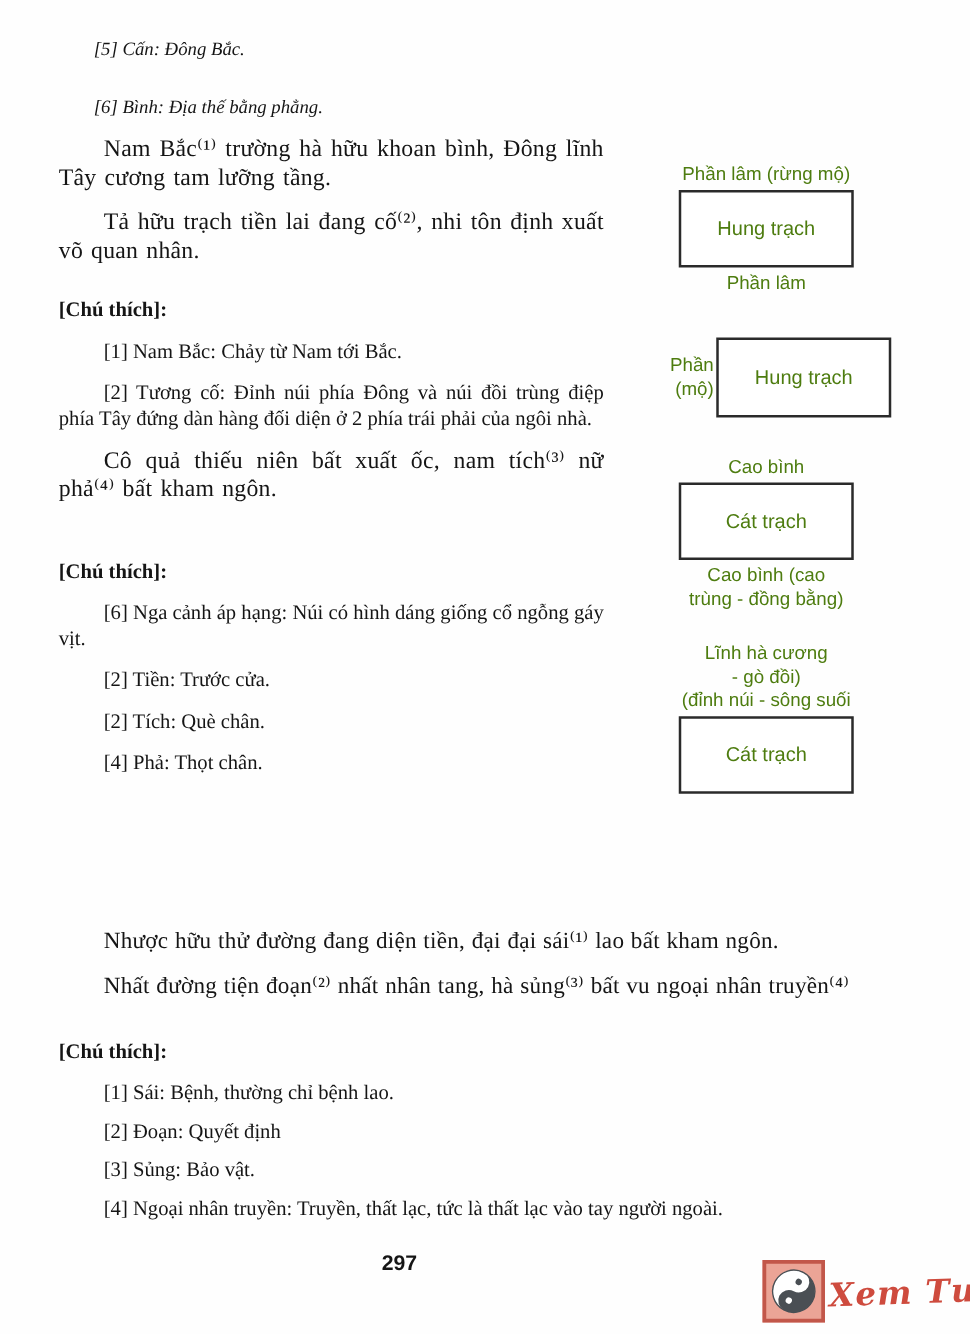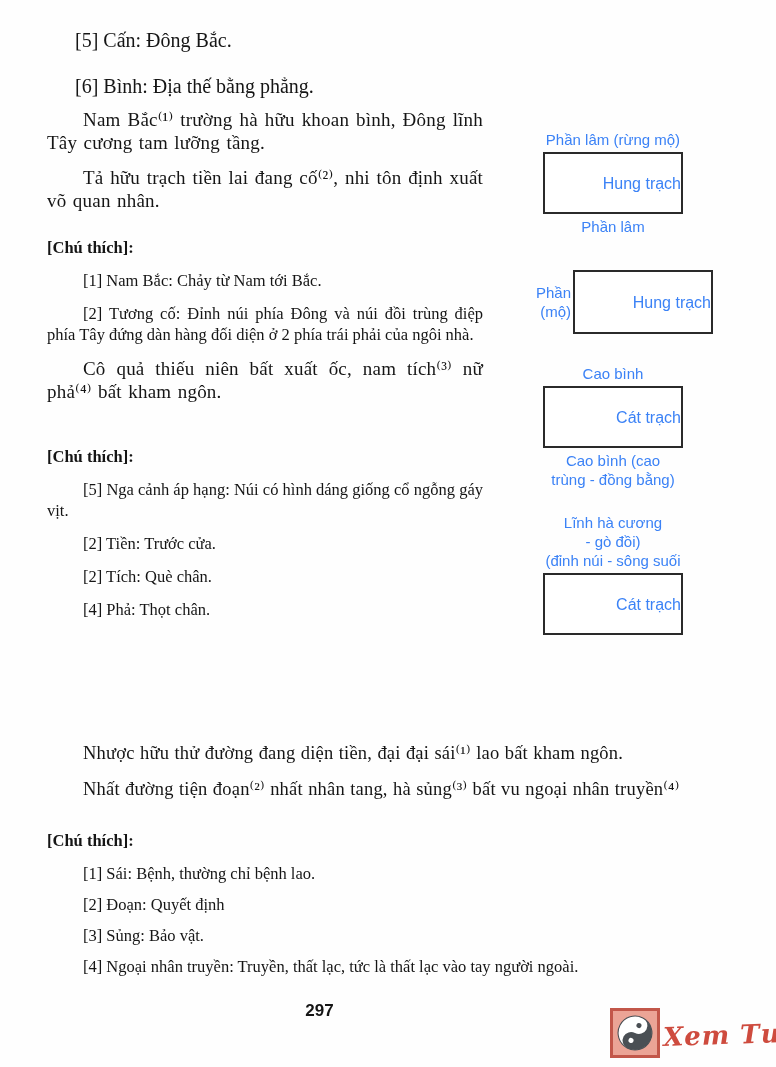--- a/index.html
+++ b/index.html
@@ -5,50 +5,50 @@
   html,body{margin:0;padding:0;background:#ffffff;}
   .page{
     position:relative;
     width:776px;height:1067px;
     background:#fefefe;
     overflow:hidden;
     font-family:"Liberation Serif","DejaVu Serif",serif;
     color:#151515;
   }
   
-  .top-notes{position:absolute;left:75px;top:30px;width:420px;font-size:20px;line-height:20px;}
+  .top-notes{position:absolute;left:75px;top:30px;width:420px;font-size:15px;line-height:20px;font-style:italic;}
   .top-notes .note{margin:0 0 26px 0;}
   
   .col-left{position:absolute;left:47px;top:108px;width:436px;}
   .verse{
     font-size:19px;line-height:23px;
     text-align:justify;text-indent:36px;
     margin:0 0 12px 0;letter-spacing:.2px;word-spacing:1.5px;
   }
   .notes-header{font-weight:bold;font-size:16.5px;margin:26px 0 12px 0;}
   .note-item{
     font-size:16.5px;line-height:21px;
     text-align:justify;text-indent:36px;
     margin:0 0 12px 0;
   }
   .verse-block2{margin-top:26px;}
   .notes-header.gap2{margin-top:44px;}
   
   .col-right{
     position:absolute;left:482px;top:130px;width:262px;
     font-family:"Liberation Sans","DejaVu Sans",sans-serif;
-    font-size:15px;line-height:19px;color:#3b82f6;
+    font-size:15px;line-height:19px;color:#4d7c0f;
   }
   .diagram{text-align:center;}
   .dlabel{margin:0 0 3px 0;}
   .dbox{
     width:136px;height:58px;
     border:2px solid #2a2a2a;
     margin:3px auto 3px auto;
-    display:flex;align-items:center;justify-content:flex-end;
+    display:flex;align-items:center;justify-content:center;
     font-size:16px;background:#fff;
   }
   .d1{margin-bottom:34px;}
   .d2{display:flex;align-items:center;justify-content:center;margin-bottom:30px;}
   .d2 .left-label{width:58px;text-align:right;margin-right:2px;}
   .d2 .dbox{margin:0;height:60px;}
   .d3{margin-bottom:24px;}
   .d4 .dlabel{margin-bottom:0;}
   
   .bottom{position:absolute;left:47px;top:742px;width:682px;}
@@ -94,21 +94,21 @@
     <p class="verse">Nam Bắc⁽¹⁾ trường hà hữu khoan bình, Đông lĩnh Tây cương tam lưỡng tầng.</p>
     <p class="verse">Tả hữu trạch tiền lai đang cố⁽²⁾, nhi tôn định xuất võ quan nhân.</p>
 
     <p class="notes-header">[Chú thích]:</p>
     <p class="note-item">[1] Nam Bắc: Chảy từ Nam tới Bắc.</p>
     <p class="note-item">[2] Tương cố: Đỉnh núi phía Đông và núi đồi trùng điệp phía Tây đứng dàn hàng đối diện ở 2 phía trái phải của ngôi nhà.</p>
 
     <p class="verse">Cô quả thiếu niên bất xuất ốc, nam tích⁽³⁾ nữ phả⁽⁴⁾ bất kham ngôn.</p>
 
     <p class="notes-header gap2">[Chú thích]:</p>
-    <p class="note-item">[5] Nga cảnh áp hạng: Núi có hình dáng giống cổ ngỗng gáy vịt.</p>
+    <p class="note-item">[6] Nga cảnh áp hạng: Núi có hình dáng giống cổ ngỗng gáy vịt.</p>
     <p class="note-item">[2] Tiền: Trước cửa.</p>
     <p class="note-item">[2] Tích: Què chân.</p>
     <p class="note-item">[4] Phả: Thọt chân.</p>
   </div>
 
   <div class="col-right">
 
     <div class="diagram d1">
       <div class="dlabel">Phần lâm (rừng mộ)</div>
       <div class="dbox">

